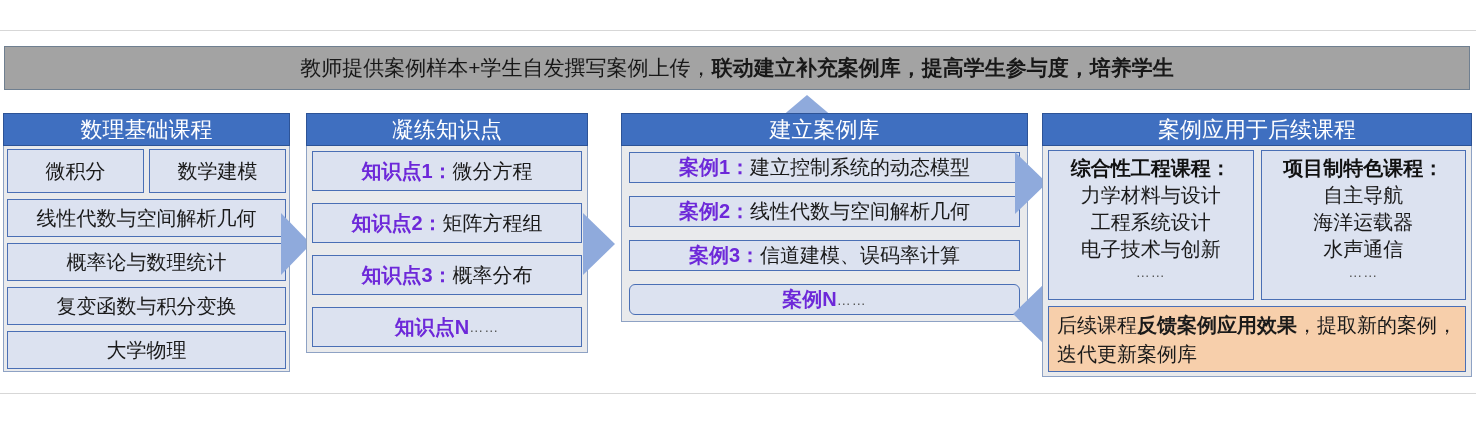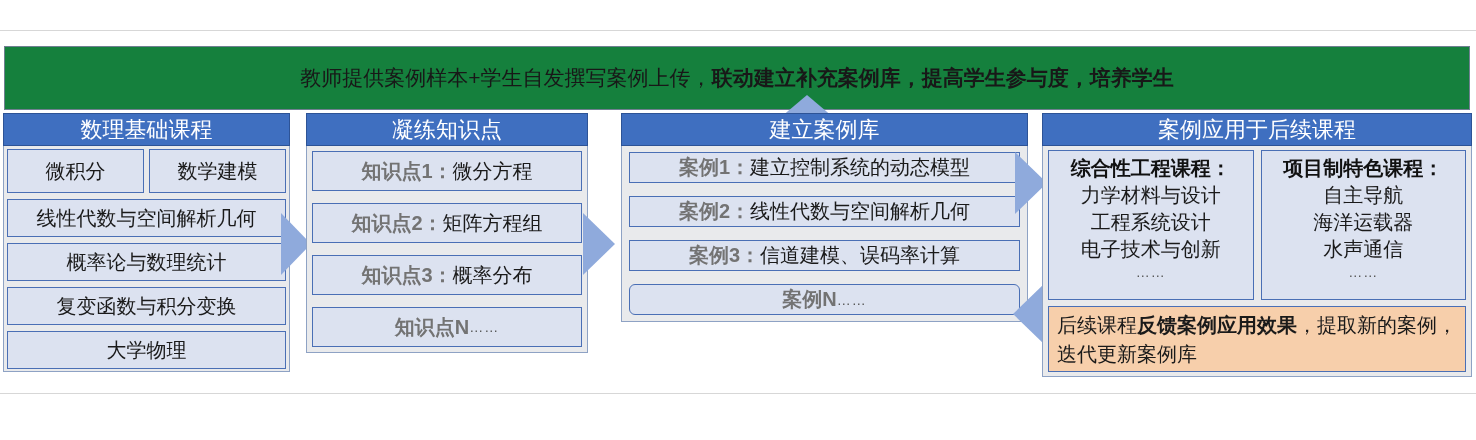--- a/index.html
+++ b/index.html
@@ -9,23 +9,23 @@
     font-family:"Liberation Sans","DejaVu Sans",sans-serif;
     overflow:hidden;
     position:relative;
   }
   .rule{position:absolute;left:0;width:1476px;height:1px;background:#d7d7d7;}
   #rule-top{top:30px;}
   #rule-bottom{top:393px;}
 
   
   #banner{
-    position:absolute;left:4px;top:46px;width:1466px;height:64px;
-    box-sizing:border-box;
-    background:#15803d;
+    position:absolute;left:4px;top:46px;width:1466px;height:44px;
+    box-sizing:border-box;
+    background:#a3a3a3;
     border:1px solid #6f7f90;
     display:flex;align-items:center;justify-content:center;
   }
   #banner-text{
     font-size:21px;color:#181818;white-space:nowrap;letter-spacing:0px;
   }
   #banner-text b{font-weight:bold;}
 
   
   #up-arrow{
@@ -50,21 +50,21 @@
   }
   .cell{
     background:#dce2f0;
     border:1px solid #4a6fb5;
     box-sizing:border-box;
     text-align:center;
     color:#1a1a1a;
     font-size:20px;
     display:flex;align-items:center;justify-content:center;
   }
-  .cell .red{color:#737373;font-weight:bold;}
+  .cell .red{color:#6d28d9;font-weight:bold;}
   .cell .blk{color:#1a1a1a;}
   .dots{font-size:14px;color:#555;letter-spacing:1px;}
 
   
   #col1{left:3px;width:287px;}
   #col1 .col-body{padding:3px 3px 2px 3px;}
   #col1 .row2{display:flex;gap:5px;margin-bottom:6px;}
   #col1 .row2 .cell{flex:1;height:44px;font-size:20px;}
   #col1 .wide{height:38px;margin-bottom:6px;font-size:20px;}
   #col1 .wide.last{margin-bottom:0px;}

